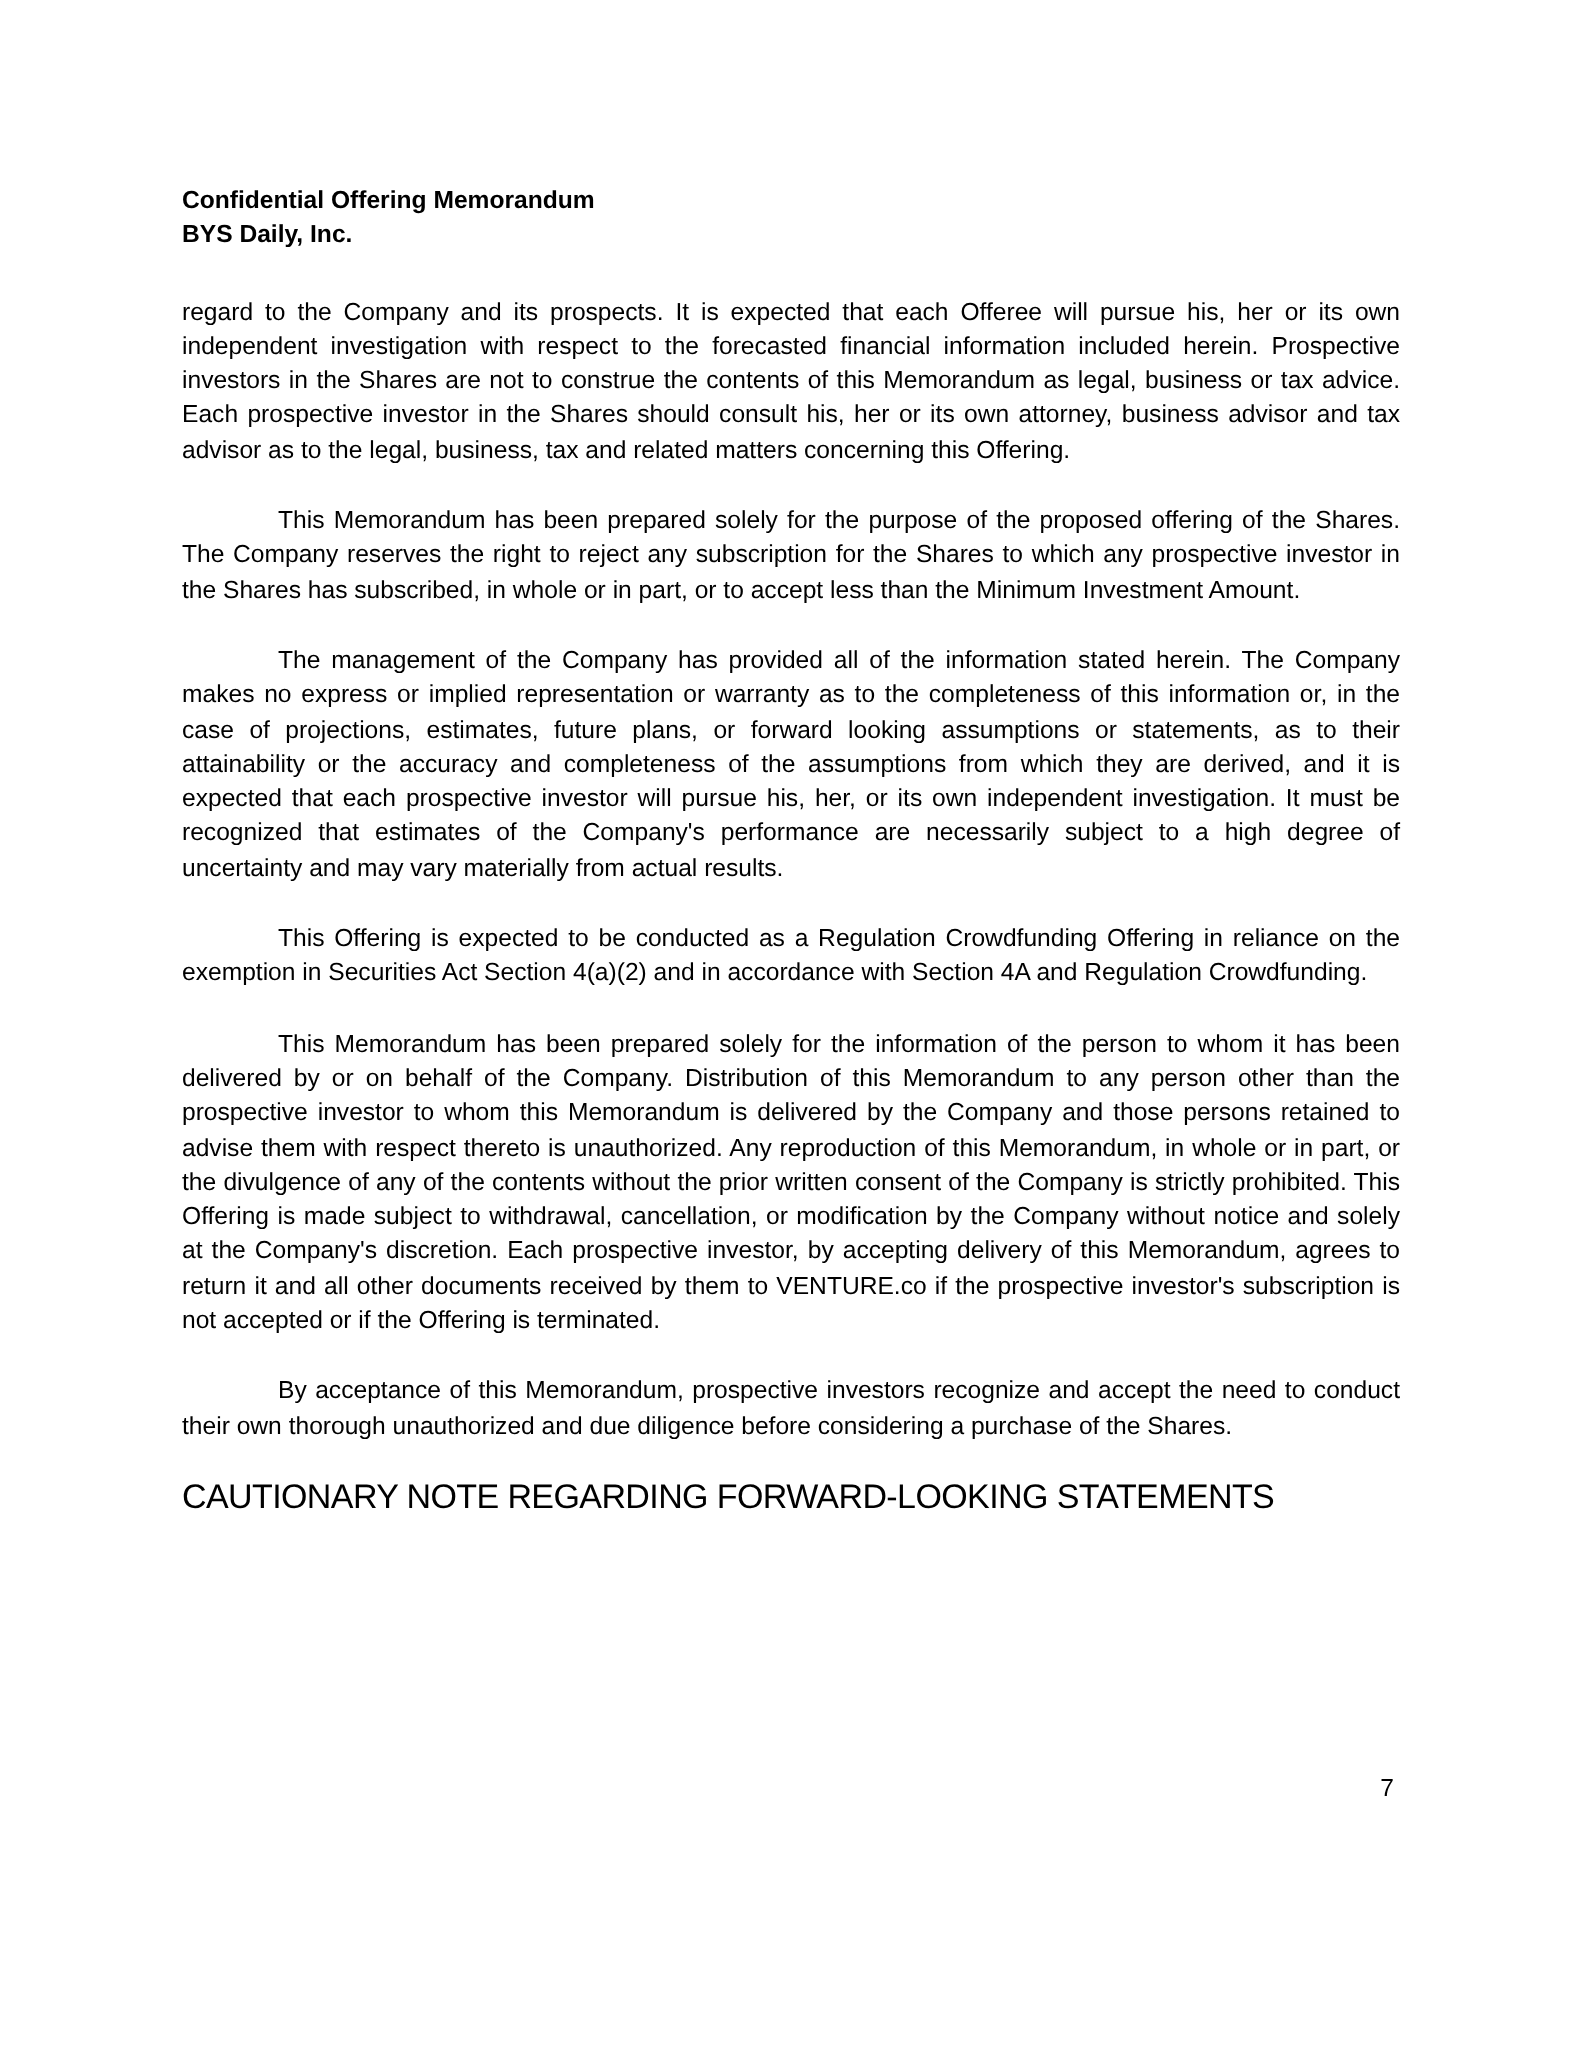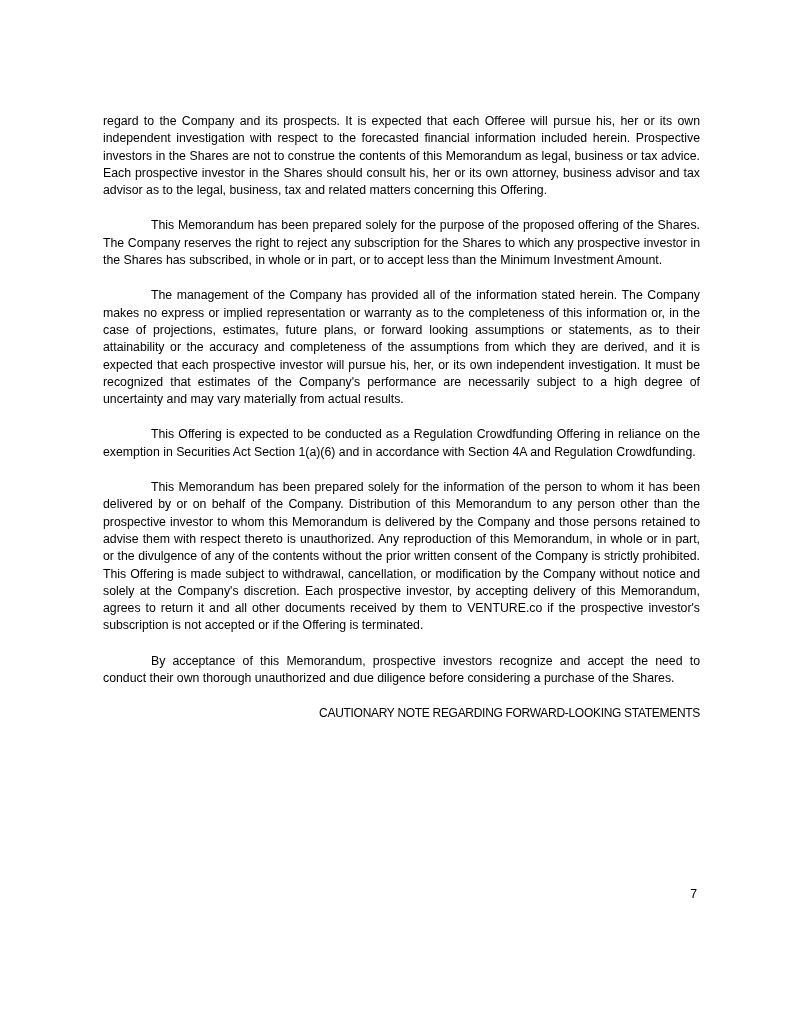--- a/index.html
+++ b/index.html
@@ -20,57 +20,61 @@
   }
   .doc-header {
     font-weight: bold;
     font-size: 12.3px;
     line-height: 17.3px;
   }
   .doc-body {
     margin-top: 21px;
   }
   .para {
-    margin: 0 0 18px 12px;
+    margin: 0 0 18px 0;
     font-size: 12.3px;
     line-height: 17.3px;
     text-align: justify;
     text-indent: 48px;
     hyphens: none;
     -webkit-hyphens: none;
   }
   .para.no-indent {
     text-indent: 0;
   }
   .section-heading {
     margin-top: 4px;
-    font-size: 12px;
+    font-size: 17px;
     line-height: 17px;
-    text-align: right;
+    text-align: left;
     letter-spacing: -0.3px;
   }
   .page-number {
     position: absolute;
     top: 886px;
     right: 94px;
     font-size: 12.3px;
     line-height: 17px;
   }
 </style>
 </head>
 <body>
 
 <div class="page">
 
+  <div class="doc-header">
+    <div>Confidential Offering Memorandum</div>
+    <div>BYS Daily, Inc.</div>
+  </div>
 
   <div class="doc-body">
     <p class="para no-indent">regard to the Company and its prospects. It is expected that each Offeree will pursue his, her or its own independent investigation with respect to the forecasted financial information included herein. Prospective investors in the Shares are not to construe the contents of this Memorandum as legal, business or tax advice. Each prospective investor in the Shares should consult his, her or its own attorney, business advisor and tax advisor as to the legal, business, tax and related matters concerning this Offering.</p>
     <p class="para">This Memorandum has been prepared solely for the purpose of the proposed offering of the Shares. The Company reserves the right to reject any subscription for the Shares to which any prospective investor in the Shares has subscribed, in whole or in part, or to accept less than the Minimum Investment Amount.</p>
     <p class="para">The management of the Company has provided all of the information stated herein. The Company makes no express or implied representation or warranty as to the completeness of this information or, in the case of projections, estimates, future plans, or forward looking assumptions or statements, as to their attainability or the accuracy and completeness of the assumptions from which they are derived, and it is expected that each prospective investor will pursue his, her, or its own independent investigation. It must be recognized that estimates of the Company's performance are necessarily subject to a high degree of uncertainty and may vary materially from actual results.</p>
-    <p class="para">This Offering is expected to be conducted as a Regulation Crowdfunding Offering in reliance on the exemption in Securities Act Section 1(a)(6) and in accordance with Section 4A and Regulation Crowdfunding.</p>
+    <p class="para">This Offering is expected to be conducted as a Regulation Crowdfunding Offering in reliance on the exemption in Securities Act Section 4(a)(2) and in accordance with Section 4A and Regulation Crowdfunding.</p>
     <p class="para">This Memorandum has been prepared solely for the information of the person to whom it has been delivered by or on behalf of the Company. Distribution of this Memorandum to any person other than the prospective investor to whom this Memorandum is delivered by the Company and those persons retained to advise them with respect thereto is unauthorized. Any reproduction of this Memorandum, in whole or in part, or the divulgence of any of the contents without the prior written consent of the Company is strictly prohibited. This Offering is made subject to withdrawal, cancellation, or modification by the Company without notice and solely at the Company's discretion. Each prospective investor, by accepting delivery of this Memorandum, agrees to return it and all other documents received by them to VENTURE.co if the prospective investor's subscription is not accepted or if the Offering is terminated.</p>
     <p class="para">By acceptance of this Memorandum, prospective investors recognize and accept the need to conduct their own thorough unauthorized and due diligence before considering a purchase of the Shares.</p>
 
     <div class="section-heading">CAUTIONARY NOTE REGARDING FORWARD-LOOKING STATEMENTS</div>
   </div>
 
   <div class="page-number">7</div>
 
 </div>
 

